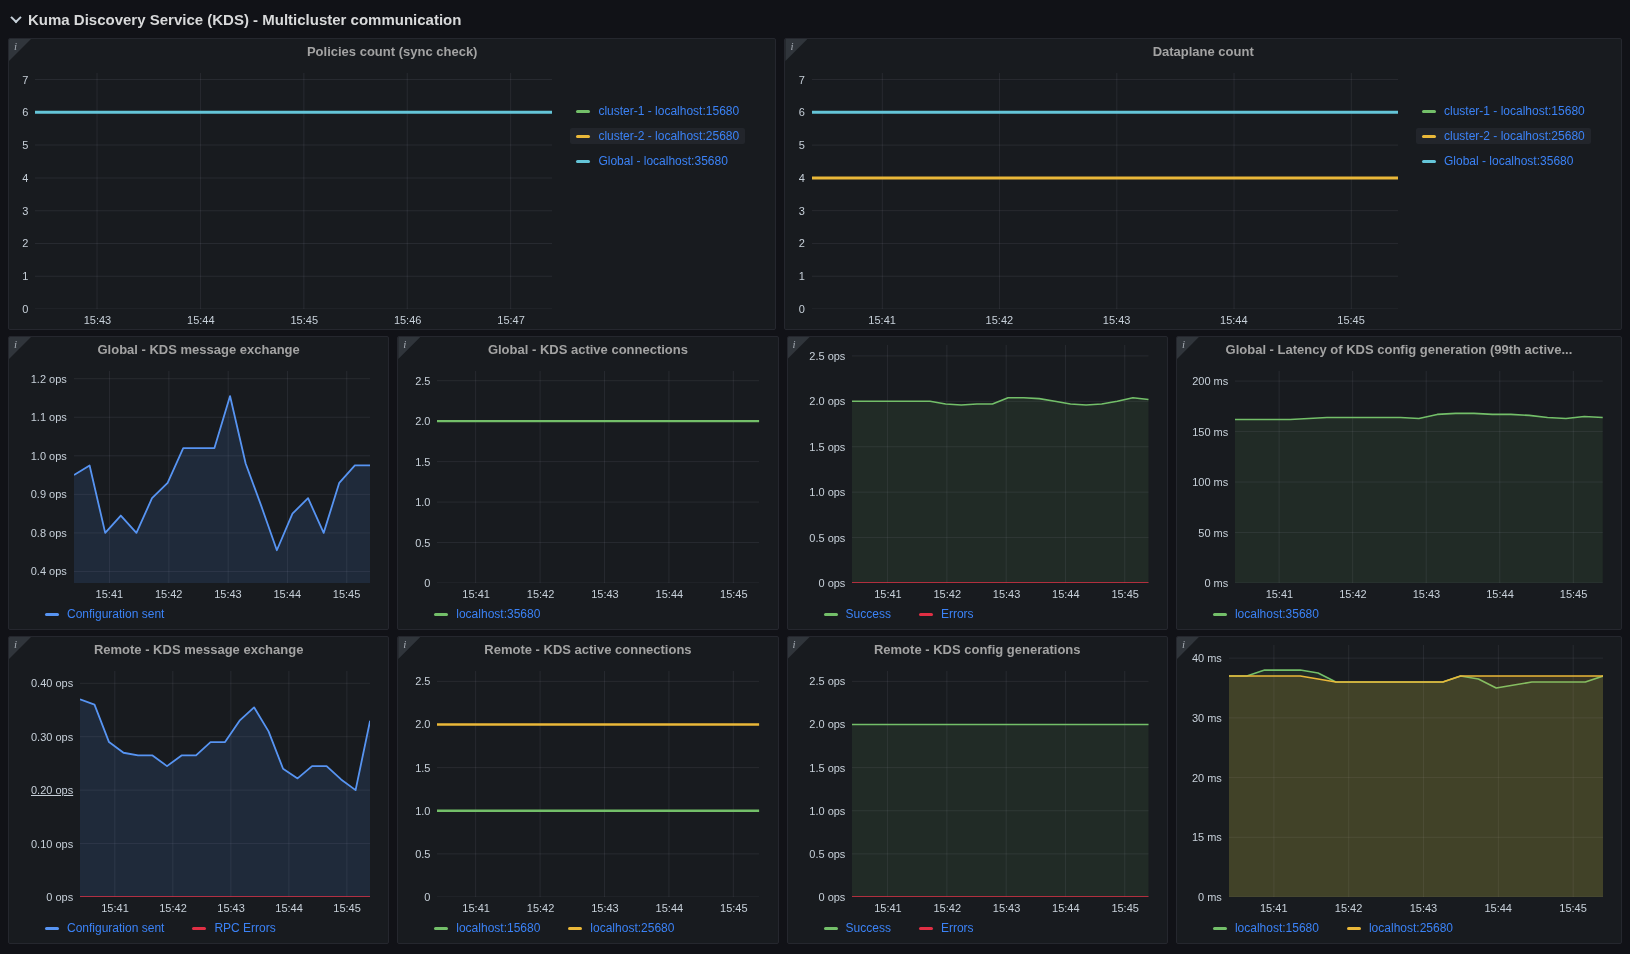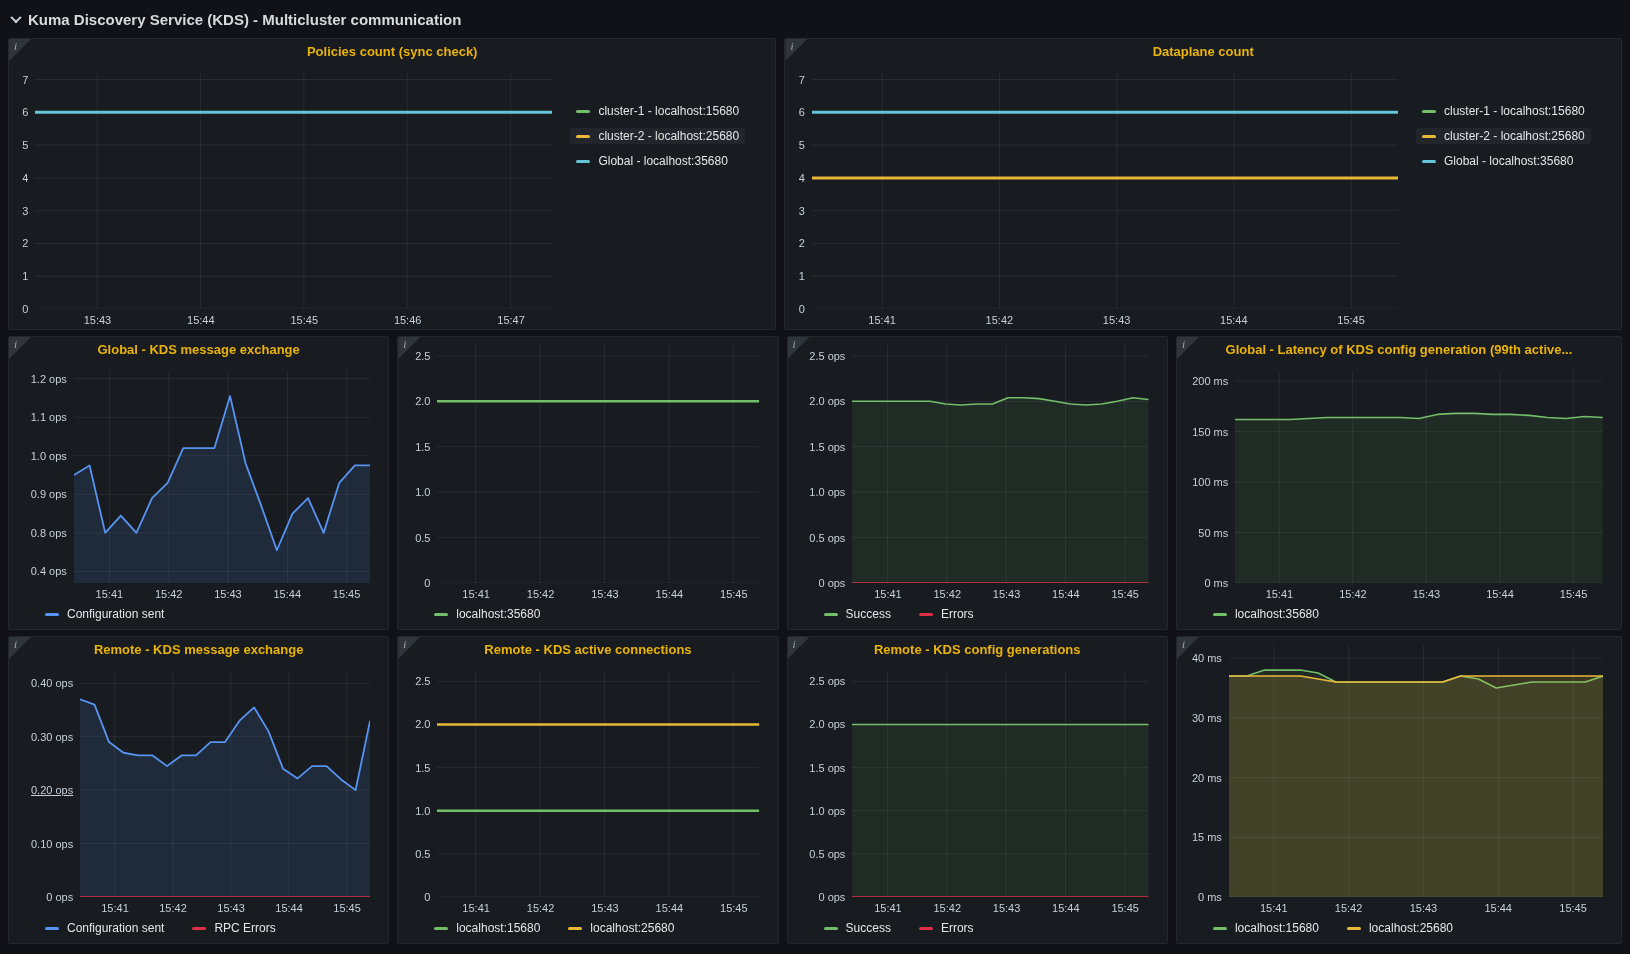--- a/index.html
+++ b/index.html
@@ -10,38 +10,38 @@
     font-size:15px; font-weight:700; cursor:pointer; padding-left:4px; }
   .chev { width:8px; height:8px; border-right:2px solid #c7d0d9; border-bottom:2px solid #c7d0d9;
     transform:rotate(45deg) translate(-1px,-1px); display:inline-block; }
   .row { display:grid; gap:8px; margin-top:6px; }
   .panel { position:relative; background:#181b1f; border:1px solid #25272e; border-radius:2px;
     display:flex; flex-direction:column; overflow:hidden; }
   .corner { position:absolute; top:0; left:0; width:22px; height:22px;
     clip-path:polygon(0 0,100% 0,0 100%); background:#30353b; cursor:pointer; z-index:3; }
   .corner i { position:absolute; top:1px; left:5px; font-size:11px; color:#a6adb5;
     font-family:"Liberation Serif",serif; font-style:italic; }
-  .panel-title { height:26px; line-height:26px; text-align:center; color:#eab308;
+  .panel-title { height:26px; line-height:26px; text-align:center; color:#a3a3a3;
     font-size:13px; font-weight:700; white-space:nowrap; overflow:hidden; cursor:pointer;
     padding:0 14px; flex:0 0 auto; }
   .panel-body { flex:1; display:flex; min-height:0; }
   .chart-area { position:relative; flex:1; margin:2px 6px 0 8px; min-width:0; }
   .ylabels span { position:absolute; right:7px; transform:translateY(-50%);
     color:#c7d0d9; font-size:11px; white-space:nowrap; }
   .ylabels { position:absolute; left:0; }
   .plot { position:absolute; }
   .plot svg { position:absolute; inset:0; width:100%; height:100%; display:block; }
   .xlabels { position:absolute; height:20px; }
   .xlabels span { position:absolute; top:5px; transform:translateX(-50%);
     color:#c7d0d9; font-size:11px; white-space:nowrap; }
   .legend-bottom { flex:0 0 26px; display:flex; align-items:center; gap:16px;
     padding:0 8px 4px 30px; }
   .legend-right { flex:0 0 205px; display:flex; flex-direction:column; align-items:flex-start;
     gap:9px; padding-top:38px; }
-  .legend-item { display:flex; align-items:center; gap:8px; color:#e5e5e5; font-size:12px;
+  .legend-item { display:flex; align-items:center; gap:8px; color:#3b82f6; font-size:12px;
     cursor:pointer; padding:1px 6px; border-radius:2px; white-space:nowrap; }
   .legend-item.hl { background:#22252b; }
   .swatch { width:14px; height:3px; border-radius:2px; flex:0 0 auto; }
 </style>
 </head>
 <body>
 
 <div class="page">
   <div class="dash-header">
     <span class="chev"></span>
@@ -214,20 +214,21 @@
           <div class="legend-item">
             <span class="swatch" style="background: rgb(87, 148, 242);"></span>
             <span>Configuration sent</span>
           </div>
         </div>
       </div>
       <div class="panel">
         <div class="corner">
           <i>i</i>
         </div>
+        <div class="panel-title">Global - KDS active connections</div>
         <div class="panel-body">
           <div class="chart-area">
             <div class="ylabels" style="width: 31.2px; top: 6px; bottom: 20px;">
               <span style="top: 100%;">0</span>
               <span style="top: 80.916%;">0.5</span>
               <span style="top: 61.8321%;">1.0</span>
               <span style="top: 42.7481%;">1.5</span>
               <span style="top: 23.6641%;">2.0</span>
               <span style="top: 4.58015%;">2.5</span>
             </div>

